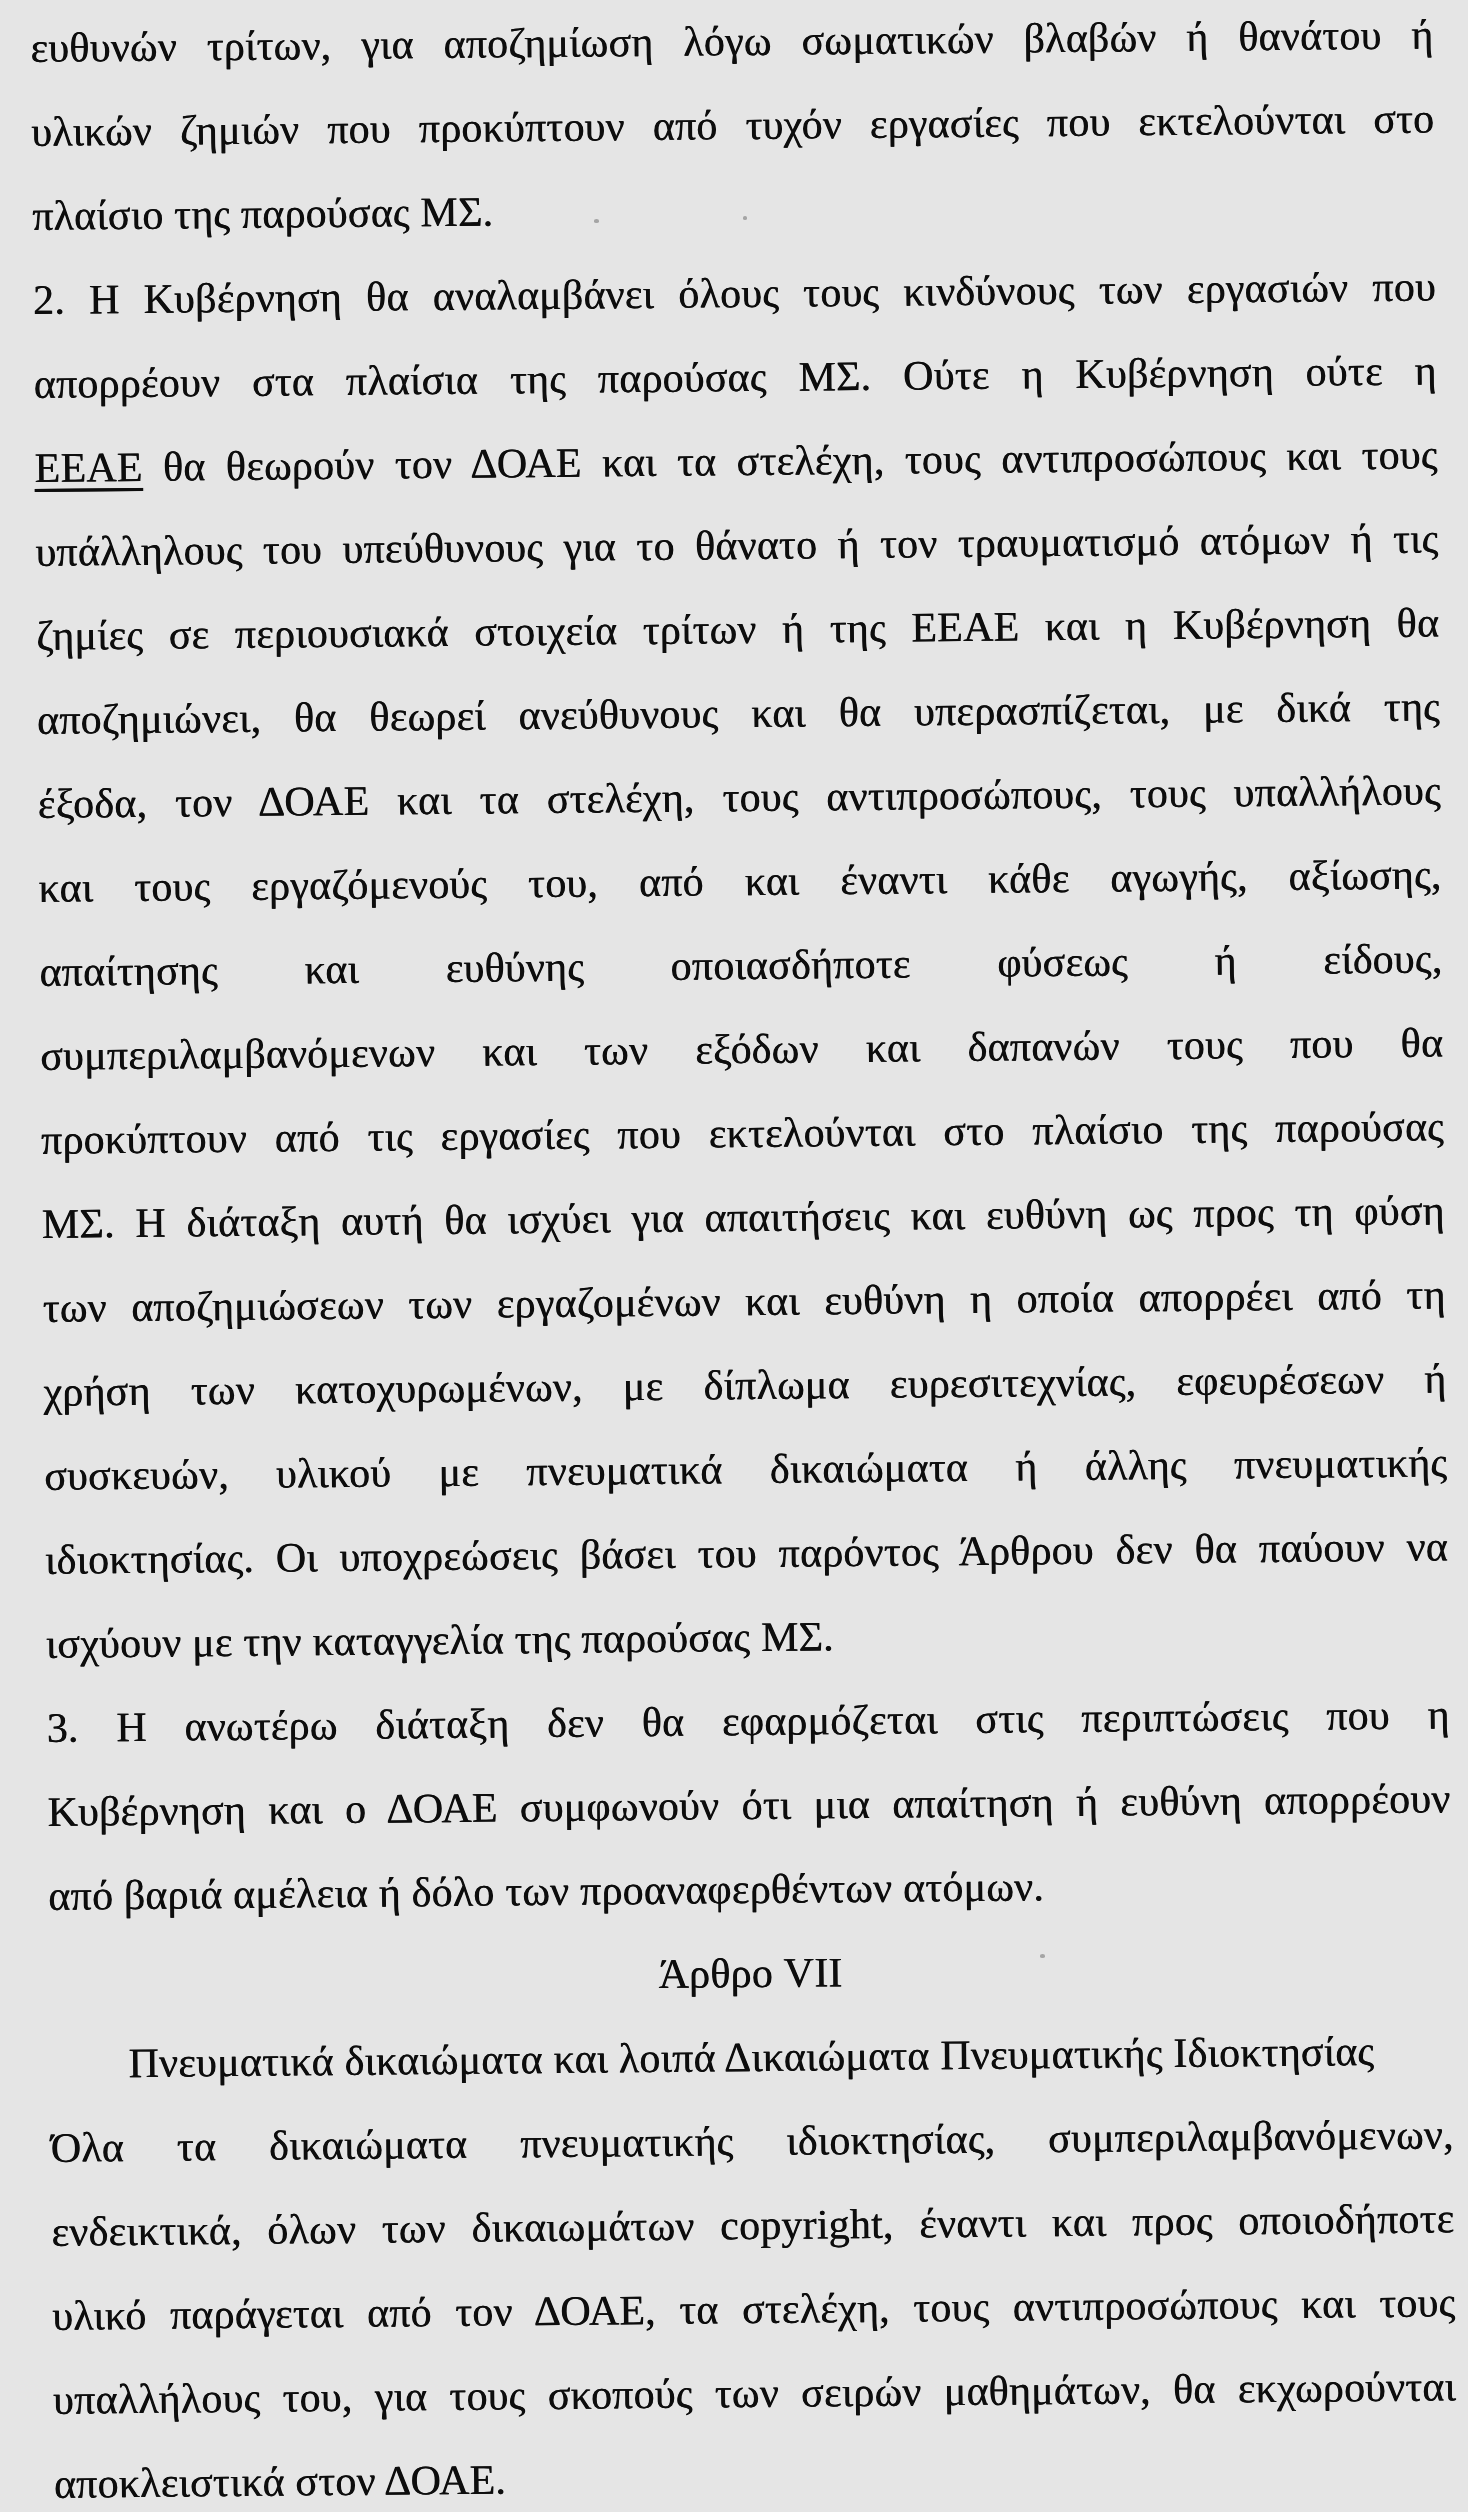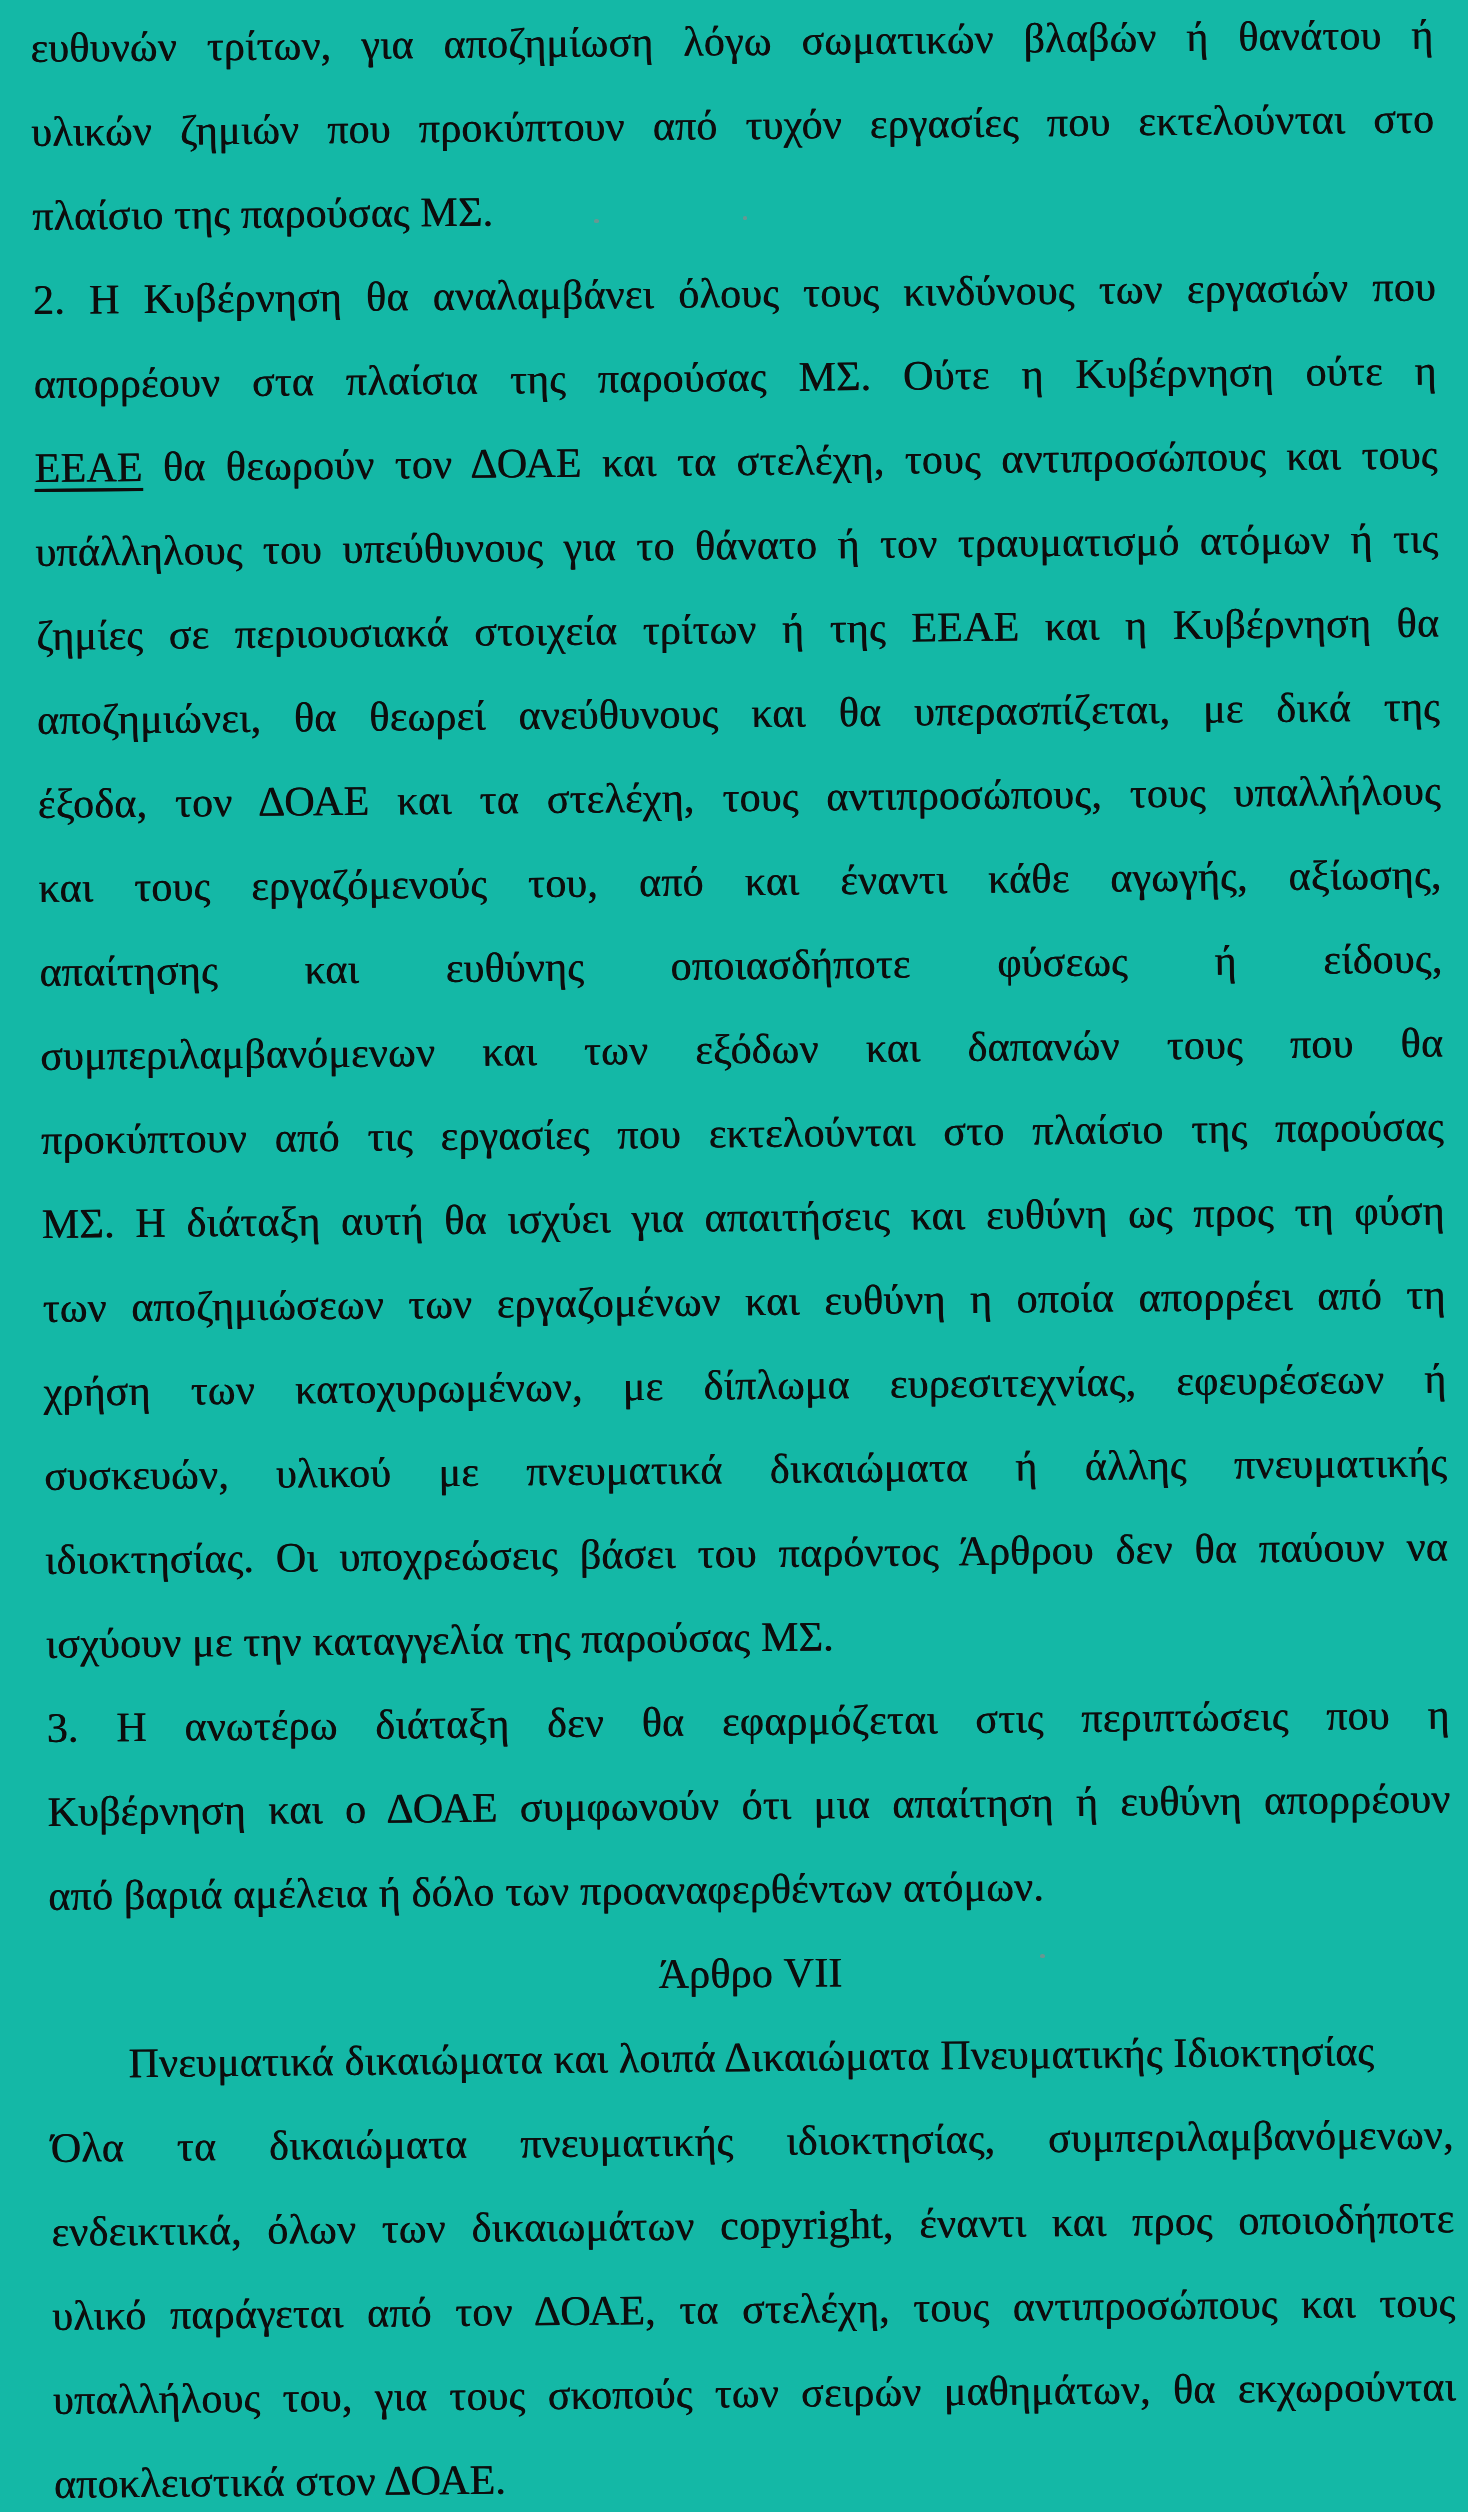--- a/index.html
+++ b/index.html
@@ -1,20 +1,20 @@
 <!DOCTYPE html>
 <html style="font-size:15px"><head>
 <meta charset="utf-8">
 <style>
   html, body { margin: 0; padding: 0; background: #ffffff; }
   .page {
     position: relative;
     width: 1468px;
     height: 2512px;
-    background: #14b8a6;
+    background: #e5e5e5;
     overflow: hidden;
     font-family: "Liberation Serif", "DejaVu Serif", serif;
     color: #0d0d0d;
   }
   .text-block {
     position: absolute;
     left: 30px;
     top: 5.6px;
     width: 1403px;
     transform: rotate(-0.55deg);

